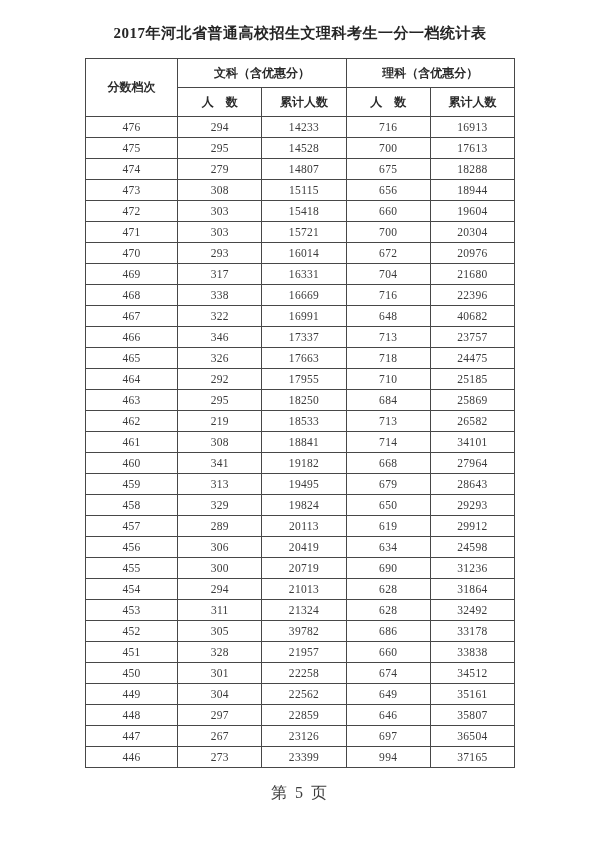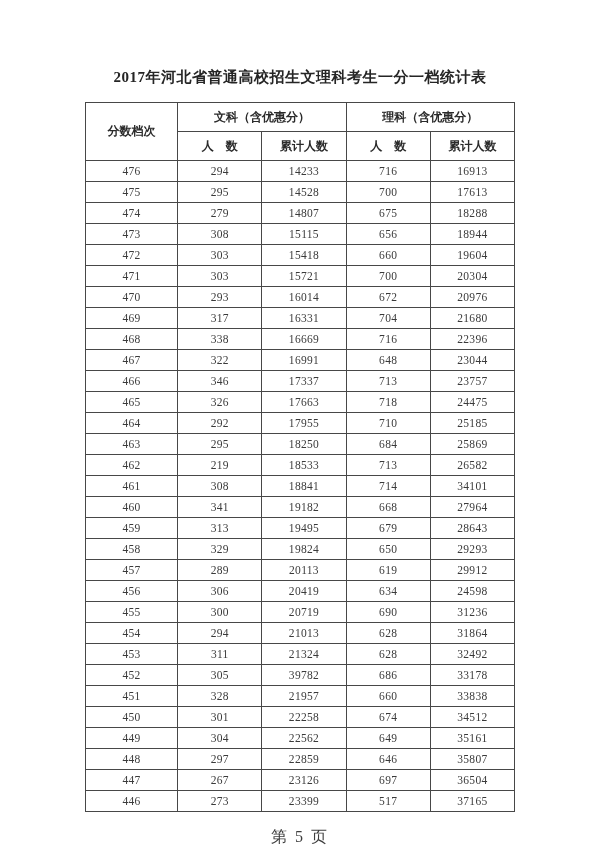--- a/index.html
+++ b/index.html
@@ -11,21 +11,21 @@
     width: 600px;
     height: 848px;
     overflow: hidden;
     font-family: "Liberation Serif", "DejaVu Serif", serif;
     color: #2e2e2e;
   }
   .page {
     width: 600px;
     height: 848px;
     box-sizing: border-box;
-    padding-top: 68px;
+    padding-top: 24px;
   }
   .doc-title {
     margin: 0 0 15px 0;
     text-align: center;
     font-size: 15px;
     font-weight: bold;
     letter-spacing: 0.5px;
     color: #252525;
   }
   table.stats-table {
@@ -158,21 +158,21 @@
           <td>338</td>
           <td>16669</td>
           <td>716</td>
           <td>22396</td>
         </tr>
         <tr>
           <td>467</td>
           <td>322</td>
           <td>16991</td>
           <td>648</td>
-          <td>23044</td>
+          <td>40682</td>
         </tr>
         <tr>
           <td>466</td>
           <td>346</td>
           <td>17337</td>
           <td>713</td>
           <td>23757</td>
         </tr>
         <tr>
           <td>465</td>
@@ -304,21 +304,21 @@
           <td>447</td>
           <td>267</td>
           <td>23126</td>
           <td>697</td>
           <td>36504</td>
         </tr>
         <tr>
           <td>446</td>
           <td>273</td>
           <td>23399</td>
-          <td>517</td>
+          <td>994</td>
           <td>37165</td>
         </tr>
       </tbody>
   </table>
 
   <div class="page-footer">第 5 页</div>
 
 </div>
 
 </body></html>

